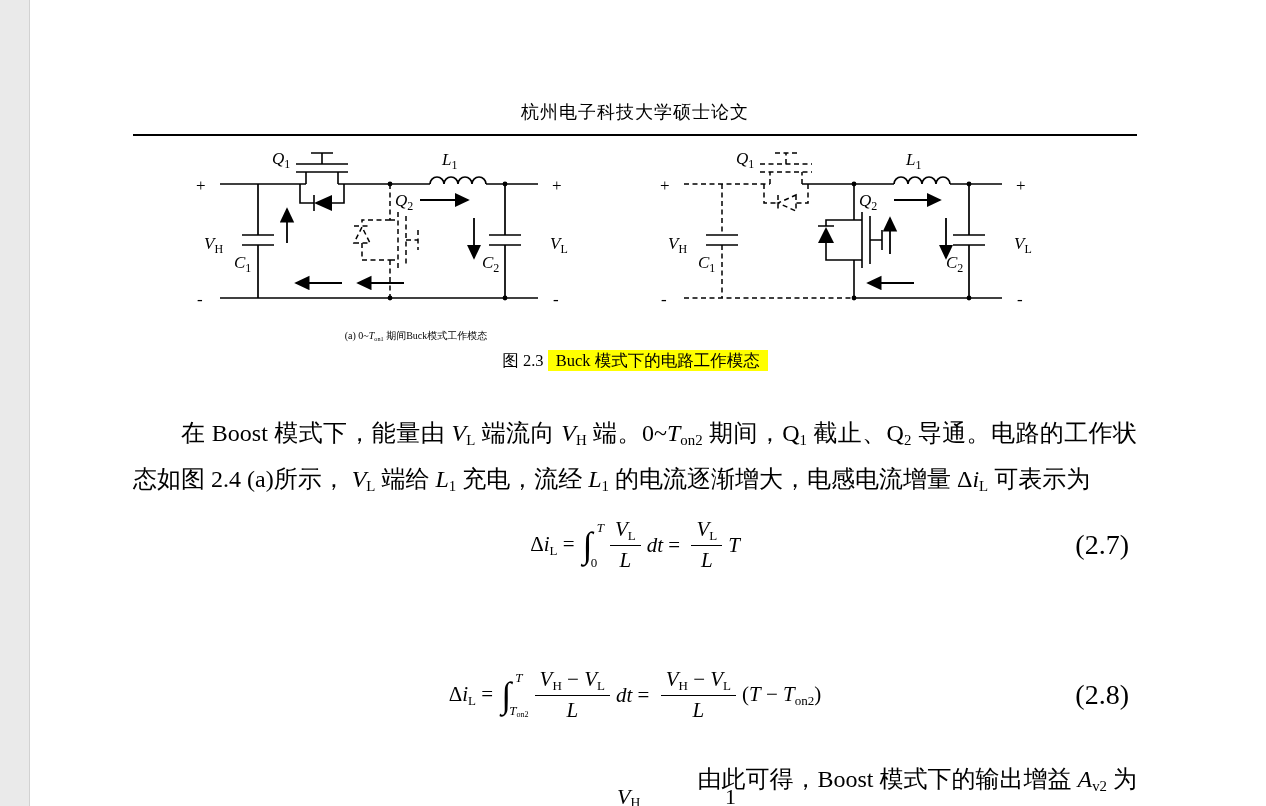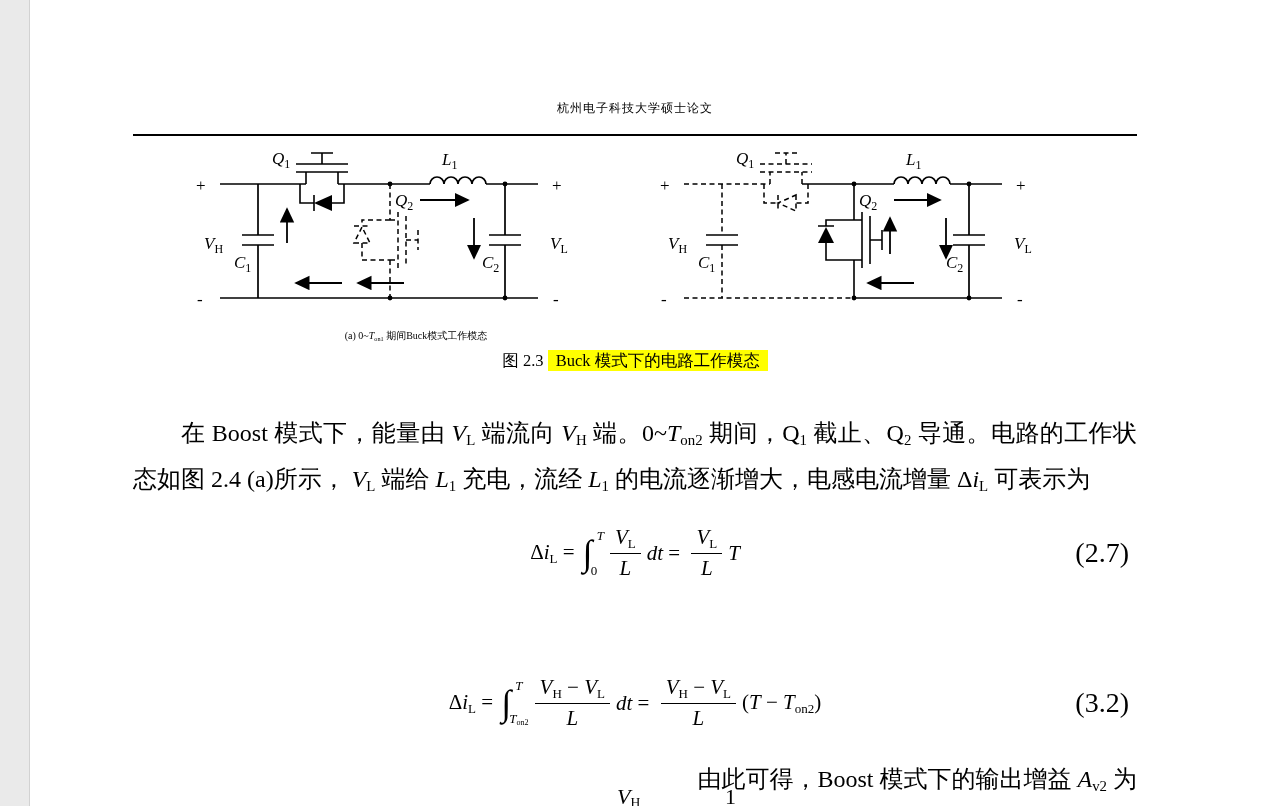--- a/index.html
+++ b/index.html
@@ -4,40 +4,40 @@
 <style>
   html,body{margin:0;padding:0;}
   body{
     width:1266px;height:806px;overflow:hidden;position:relative;
     background:#ffffff;color:#000;
     font-family:"Liberation Serif","DejaVu Serif",serif;
   }
   .app-edge{position:absolute;left:0;top:0;width:29px;height:806px;background:#eaeaea;border-right:1px solid #d2d2d2;}
   .page{position:absolute;left:30px;top:0;width:1236px;height:806px;background:#fff;}
 
-  .doc-header{position:absolute;left:103px;top:100px;width:1004px;text-align:center;font-size:12px;letter-spacing:1px;}
+  .doc-header{position:absolute;left:103px;top:100px;width:1004px;text-align:center;font-size:18px;letter-spacing:1px;}
   .header-rule{position:absolute;left:103px;top:134px;width:1004px;height:2px;background:#000;}
 
   .fig-block{position:absolute;text-align:center;}
   .fig-a{left:160px;top:146px;width:452px;}
   .fig-b{left:624px;top:146px;width:452px;}
   .fig-cap{margin-top:11px;font-size:10px;white-space:nowrap;}
 
   .figure-caption{position:absolute;left:103px;top:350px;width:1004px;text-align:center;font-size:16.5px;}
   .hl{background:#ffff00;padding:1px 8px;}
 
   .para{position:absolute;left:103px;width:1004px;font-size:24px;line-height:39px;text-align:justify;text-indent:2em;}
   .p1{top:390px;}
   .p2{top:585px;}
   .p3{top:740px;text-align:right;margin-top:20px;}
 
   .sub{font-size:0.62em;vertical-align:-0.3em;font-style:normal;}
   .it{font-style:italic;}
 
-  .equation{position:absolute;left:103px;width:1004px;height:66px;display:flex;align-items:center;justify-content:center;font-size:21px;margin-top:8px;}
+  .equation{position:absolute;left:103px;width:1004px;height:66px;display:flex;align-items:center;justify-content:center;font-size:21px;}
   .eq27{top:512px;}
   .eq28{top:662px;}
   .eq-body{display:inline-flex;align-items:center;column-gap:3px;}
   .frac{display:inline-flex;flex-direction:column;align-items:center;margin:0 3px;line-height:1.25;}
   .frac .num{padding:0 5px 1px;border-bottom:1.4px solid #000;white-space:nowrap;}
   .frac .den{padding-top:1px;white-space:nowrap;}
   .intwrap{display:inline-flex;align-items:center;}
   .int-sign{font-size:36px;line-height:1;font-style:normal;}
   .int-limits{display:inline-flex;flex-direction:column;justify-content:space-between;height:48px;font-size:13px;line-height:1;padding:1px 0;}
   .int-limits .lim{white-space:nowrap;}
@@ -248,21 +248,21 @@
         <span class="num"><span class="it">V</span><span class="sub">H</span><span> − </span><span class="it">V</span><span class="sub">L</span></span>
         <span class="den"><span class="it">L</span></span>
       </span>
       <span class="tok"><span class="it">dt</span><span> = </span></span>
       <span class="frac">
         <span class="num"><span class="it">V</span><span class="sub">H</span><span> − </span><span class="it">V</span><span class="sub">L</span></span>
         <span class="den"><span class="it">L</span></span>
       </span>
       <span class="tok"><span>(</span><span class="it">T</span><span> − </span><span class="it">T</span><span class="sub">on2</span><span>)</span></span>
     </span>
-    <span class="eq-number">(3.2)</span>
+    <span class="eq-number">(2.8)</span>
   </div>
 
   <p class="para p3"><span>由此可得，Boost 模式下的输出增益 </span><span class="it">A</span><span class="sub">v2</span><span> 为</span></p>
 
   <div class="partial-eq">
     <span class="partial-frag pf1"><span class="it">V</span><span class="sub">H</span></span>
     <span class="partial-frag pf2"><span>1</span></span>
   </div>
 
 </div>

